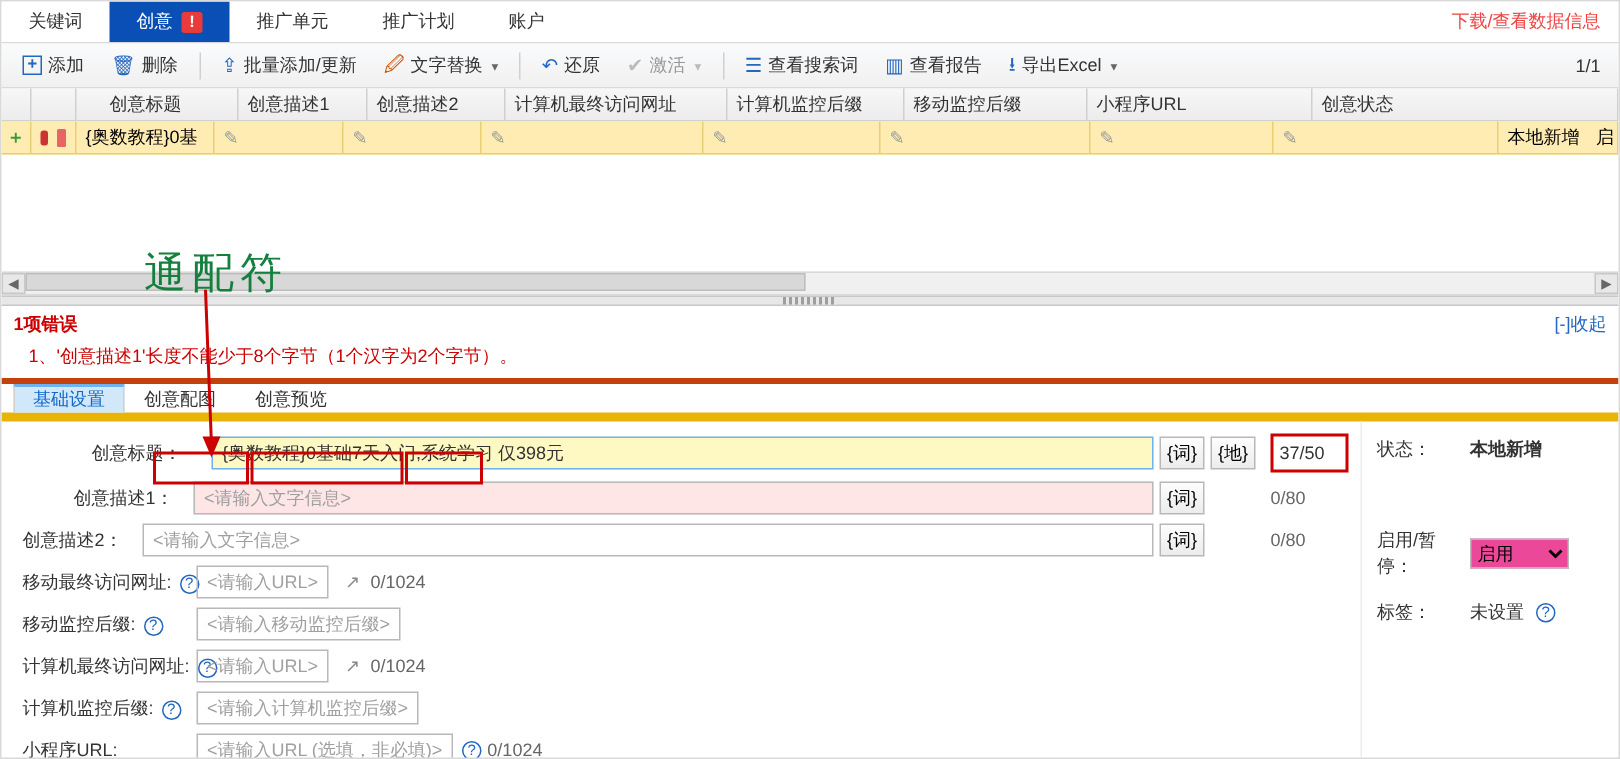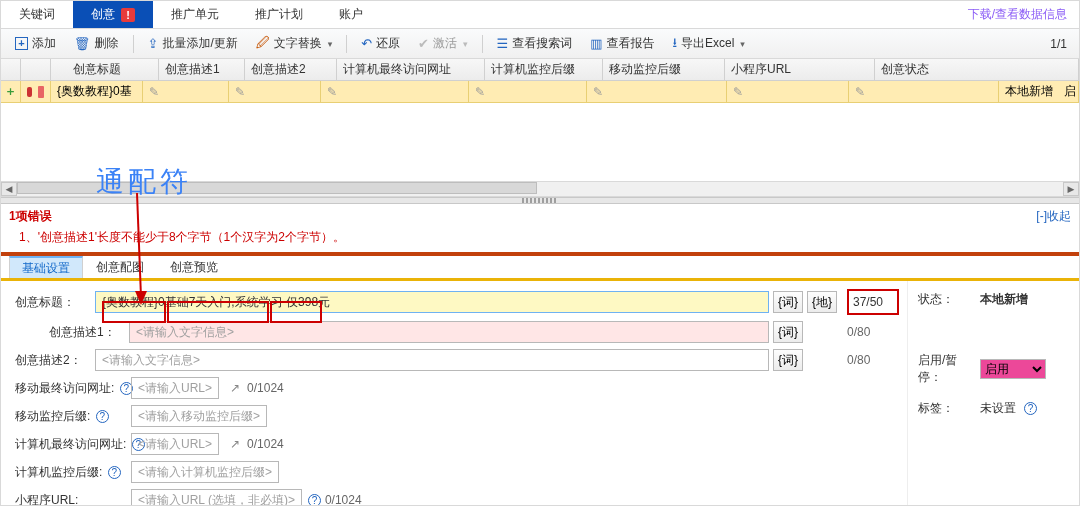--- a/index.html
+++ b/index.html
@@ -3,21 +3,21 @@
 <meta charset="utf-8">
 <style>
 * { margin: 0; padding: 0; box-sizing: border-box; font-family: "Microsoft YaHei", Arial, sans-serif; font-size: 12px; }
 body { background: #fff; width: 1080px; height: 506px; position: relative; border: 1px solid #d9d9d9; overflow: hidden; }
 
 
 .tab-row { height: 28px; background: #fff; border-bottom: 1px solid #d9d9d9; display: flex; align-items: stretch; }
 .tab { padding: 0 18px; display: flex; align-items: center; color: #333; cursor: pointer; }
 .tab.active { background: #0a4fb6; color: #fff; }
 .tab .warn { display:inline-block; width:14px; height:14px; background:#e83b3b; color:#fff; border-radius:2px; margin-left:6px; text-align:center; line-height:14px; font-size:11px; font-weight:bold;}
-.download-link { margin-left:auto; margin-right:12px; color:#8b5cf6; display:flex; align-items:center; cursor:pointer; }
+.download-link { margin-left:auto; margin-right:12px; color:#ef4444; display:flex; align-items:center; cursor:pointer; }
 
 
 .toolbar { height: 30px; border-bottom: 1px solid #d9d9d9; display:flex; align-items:center; padding-left:6px; gap:2px; background: linear-gradient(#fafbfc,#f0f0f0); }
 .tbtn { display:flex; align-items:center; gap:4px; padding:0 8px; height:24px; color:#333; cursor:pointer; }
 .tbtn.disabled { color:#999; }
 .vsep { width:1px; height:18px; background:#d0d0d0; margin:0 4px; }
 .spacer { flex:1; }
 .pagecount { color:#333; padding-right:12px; }
 
 .ico-plus { color:#2466c0; border:1px solid #2466c0; width:13px; height:13px; display:inline-flex; align-items:center; justify-content:center; font-weight:bold; font-size:11px; line-height:1;}
@@ -37,41 +37,41 @@
 .th { border-right:1px solid #d0d0d0; padding:0 6px; display:flex; align-items:center; color:#333; white-space:nowrap; }
 .data-row { height:22px; background:#ffecb3; border-bottom:1px solid #e8cf74; display:flex; align-items:stretch; }
 .td { border-right:1px solid #e8cf74; padding:0 6px; display:flex; align-items:center; white-space:nowrap; }
 .row-status-ico { width:10px; height:10px; border-radius:2px; background:#c33; display:inline-block; margin-right:4px;}
 .row-doc-ico { width:12px; height:12px; background:#e86565; display:inline-block; border-radius:1px;}
 .penc { width:14px; height:14px; color:#999; }
 
 .tbl-area { height:100px; overflow:hidden; }
 
 
-.red-anno { position:absolute; left:95px; top:162px; color:#3b82f6; font-size:28px; pointer-events:none; letter-spacing:4px;}
+.red-anno { position:absolute; left:95px; top:162px; color:#15803d; font-size:28px; pointer-events:none; letter-spacing:4px;}
 .arrow-svg { position:absolute; left:126px; top:192px; pointer-events:none; }
 
 
 .hscroll { height:16px; background:#f0f0f0; border-top:1px solid #d9d9d9; border-bottom:1px solid #d9d9d9; display:flex; align-items:center; }
 .hs-btn { width:16px; height:14px; background:#e8e8e8; border:1px solid #c8c8c8; display:flex; align-items:center; justify-content:center; font-size:9px; color:#666;}
 .hs-track { flex:1; height:14px; }
 .hs-thumb { width:520px; height:12px; background:#d8d8d8; border:1px solid #bdbdbd; }
 
 
 .splitter { height:7px; background:#e7e7e7; border-top:1px solid #c8c8c8; border-bottom:1px solid #c8c8c8; display:flex; align-items:center; justify-content:center; }
 .grip { width:36px; height:5px; background:repeating-linear-gradient(90deg,#9f9f9f 0,#9f9f9f 2px,#e7e7e7 2px,#e7e7e7 4px);}
 
 
 .err-panel { padding:4px 8px 6px 8px; background:#fff; border-bottom:4px solid #c2410c;}
 .err-title { color:#c00; font-weight:bold; font-size:12px; }
 .err-line { color:#c00; margin-top:4px; margin-left:10px; }
 .collapse-link { float:right; color:#2466c0; cursor:pointer; }
 
 
-.subtabs { height:25px; background:#fff; border-bottom:3px solid #eab308; display:flex; align-items:stretch; padding-left:8px;}
+.subtabs { height:25px; background:#fff; border-bottom:6px solid #eab308; display:flex; align-items:stretch; padding-left:8px;}
 .subtab { padding:0 12px; display:flex; align-items:center; border:1px solid transparent; border-bottom:none; cursor:pointer; color:#333; }
 .subtab.active { border-color:#d0d0d0; background:#d1e8fb; color:#1168c9; border-top:2px solid #6fb2f2; }
 
 
 .form-wrap { display:flex; }
 .form-left { padding:8px 8px 8px 14px; flex:1; }
 .form-right { width:172px; padding:10px 10px; border-left:1px solid #eee; color:#333; }
 
 .frow { display:flex; align-items:center; margin-bottom:6px; }
 .flabel { width:96px; text-align:left; color:#333; white-space:nowrap; }
@@ -236,21 +236,21 @@
 <div class="subtabs">
   <div class="subtab active">基础设置</div>
   <div class="subtab">创意配图</div>
   <div class="subtab">创意预览</div>
 </div>
 
 <div class="form-wrap">
   <div class="form-left">
 
     <div class="frow">
-      <div class="flabel" style="width:80px;">创意标题：</div>
+      <div class="flabel" style="width:80px;margin-left:46px;">创意标题：</div>
       <div class="finput blue-focus" style="max-width:676px;">{奥数教程}0基础7天入门,系统学习 仅398元</div>
       <div class="word-btn">{词}</div>
       <div class="word-btn">{地}</div>
       <div class="count boxed">37/50</div>
     </div>
 
     <div class="frow">
       <div class="flabel" style="width:80px;margin-left:34px;">创意描述1：</div>
       <div class="finput pink-err pl" style="max-width:676px;">&lt;请输入文字信息&gt;</div>
       <div class="word-btn">{词}</div>

